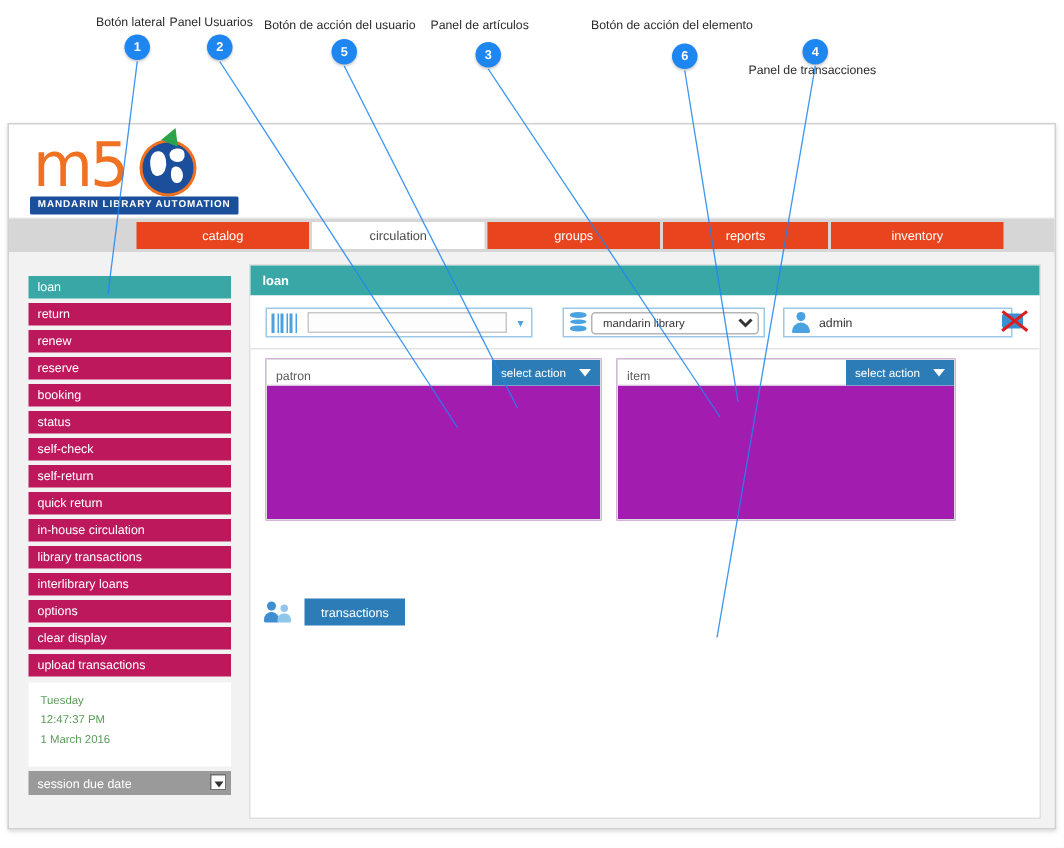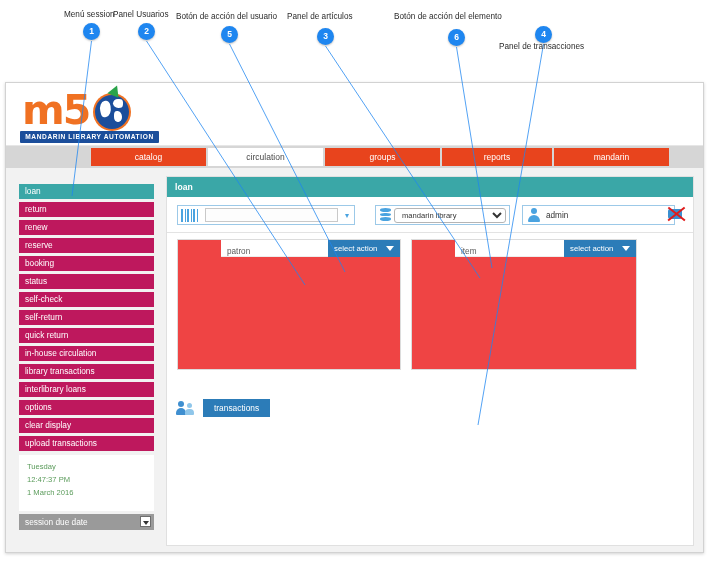--- a/index.html
+++ b/index.html
@@ -54,21 +54,21 @@
   #logo-header {
     position: relative;
     height: 63px;
     background: #ffffff;
     border-bottom: 1px solid #e6e6e6;
   }
   #logo { position: absolute; left: 10px; top: 6px; width: 145px; height: 52px; }
   #logo-text-m5 {
     position: absolute; left: 6px; top: 1px;
     font-family: "DejaVu Sans", sans-serif;
-    font-size: 41px; font-weight: bold;
+    font-size: 41px; font-weight: normal;
     color: #f07122; letter-spacing: -2px; line-height: 41px;
   }
   #logo-globe {
     position: absolute; left: 77px; top: 4px;
     width: 38px; height: 38px; border-radius: 50%;
     background: #f07122;
     overflow: hidden;
   }
   #logo-globe .inner {
     position: absolute; left: 2px; top: 2px; width: 34px; height: 34px;
@@ -289,24 +289,23 @@
   #logout-btn .x1, #logout-btn .x2 {
     position: absolute; left: -1px; top: 9px;
     width: 21px; height: 2.4px; background: #e01b1b;
   }
   #logout-btn .x1 { transform: rotate(38deg); }
   #logout-btn .x2 { transform: rotate(-38deg); }
 
   
   .panel {
     position: absolute; top: 62px;
-    height: 131px;
-    background: #ef4444;
+    height: 108px;
+    background: #a21caf;
     border: 1px solid #dcdcdc;
-    padding-left: 43px;
   }
   #patron-panel { left: 10px; width: 224px; }
   #item-panel { left: 244px; width: 226px; }
   .panel-head {
     position: relative;
     height: 17px;
     background: #ffffff;
     border-bottom: 1px solid #ededed;
   }
   .panel-title {
@@ -382,21 +381,21 @@
         <div id="logo-arrow"></div>
         <div id="logo-tagline">MANDARIN LIBRARY AUTOMATION</div>
       </div>
     </div>
 
     <div id="main-nav">
         <div class="nav-tab" style="left: 85px; width: 115px;">catalog</div>
         <div class="nav-tab" style="left: 319px; width: 115px;">groups</div>
         <div class="nav-tab active" style="left: 202px; width: 115px;">circulation</div>
         <div class="nav-tab" style="left: 436px; width: 110px;">reports</div>
-        <div class="nav-tab" style="left: 548px; width: 115px;">mandarin</div>
+        <div class="nav-tab" style="left: 548px; width: 115px;">inventory</div>
       </div>
 
     <div id="app-body">
 
       <div id="sidebar">
         <div id="sidebar-items">
             <div class="side-item active">loan</div>
             <div class="side-item">return</div>
             <div class="side-item">renew</div>
             <div class="side-item">reserve</div>
@@ -507,21 +506,21 @@
 
   <div id="annotations">
     <svg id="leader-lines" viewBox="0 0 709 565">
         <line x1="91.5" y1="41" x2="72" y2="196" stroke="#1e86f0" stroke-width="0.9" opacity="0.85"></line>
         <line x1="146.5" y1="41" x2="305" y2="285" stroke="#1e86f0" stroke-width="0.9" opacity="0.85"></line>
         <line x1="229.5" y1="44" x2="345" y2="272" stroke="#1e86f0" stroke-width="0.9" opacity="0.85"></line>
         <line x1="325.5" y1="46" x2="480" y2="278" stroke="#1e86f0" stroke-width="0.9" opacity="0.85"></line>
         <line x1="456.5" y1="47" x2="492" y2="268" stroke="#1e86f0" stroke-width="0.9" opacity="0.85"></line>
         <line x1="543.5" y1="44" x2="478" y2="425" stroke="#1e86f0" stroke-width="0.9" opacity="0.85"></line>
       </svg>
-  <div class="ann-label" style="left: 64px; top: 11px;">Menú session</div>
+  <div class="ann-label" style="left: 64px; top: 11px;">Botón lateral</div>
       <div class="ann-badge" style="left: 83px; top: 23px;">1</div>
       <div class="ann-label" style="left: 113px; top: 11px;">Panel Usuarios</div>
       <div class="ann-badge" style="left: 138px; top: 23px;">2</div>
       <div class="ann-label" style="left: 176px; top: 13px;">Botón de acción del usuario</div>
       <div class="ann-badge" style="left: 221px; top: 26px;">5</div>
       <div class="ann-label" style="left: 287px; top: 13px;">Panel de artículos</div>
       <div class="ann-badge" style="left: 317px; top: 28px;">3</div>
       <div class="ann-label" style="left: 394px; top: 13px;">Botón de acción del elemento</div>
       <div class="ann-badge" style="left: 448px; top: 29px;">6</div>
       <div class="ann-label" style="left: 499px; top: 11px; margin-top: 32px;">Panel de transacciones</div>

